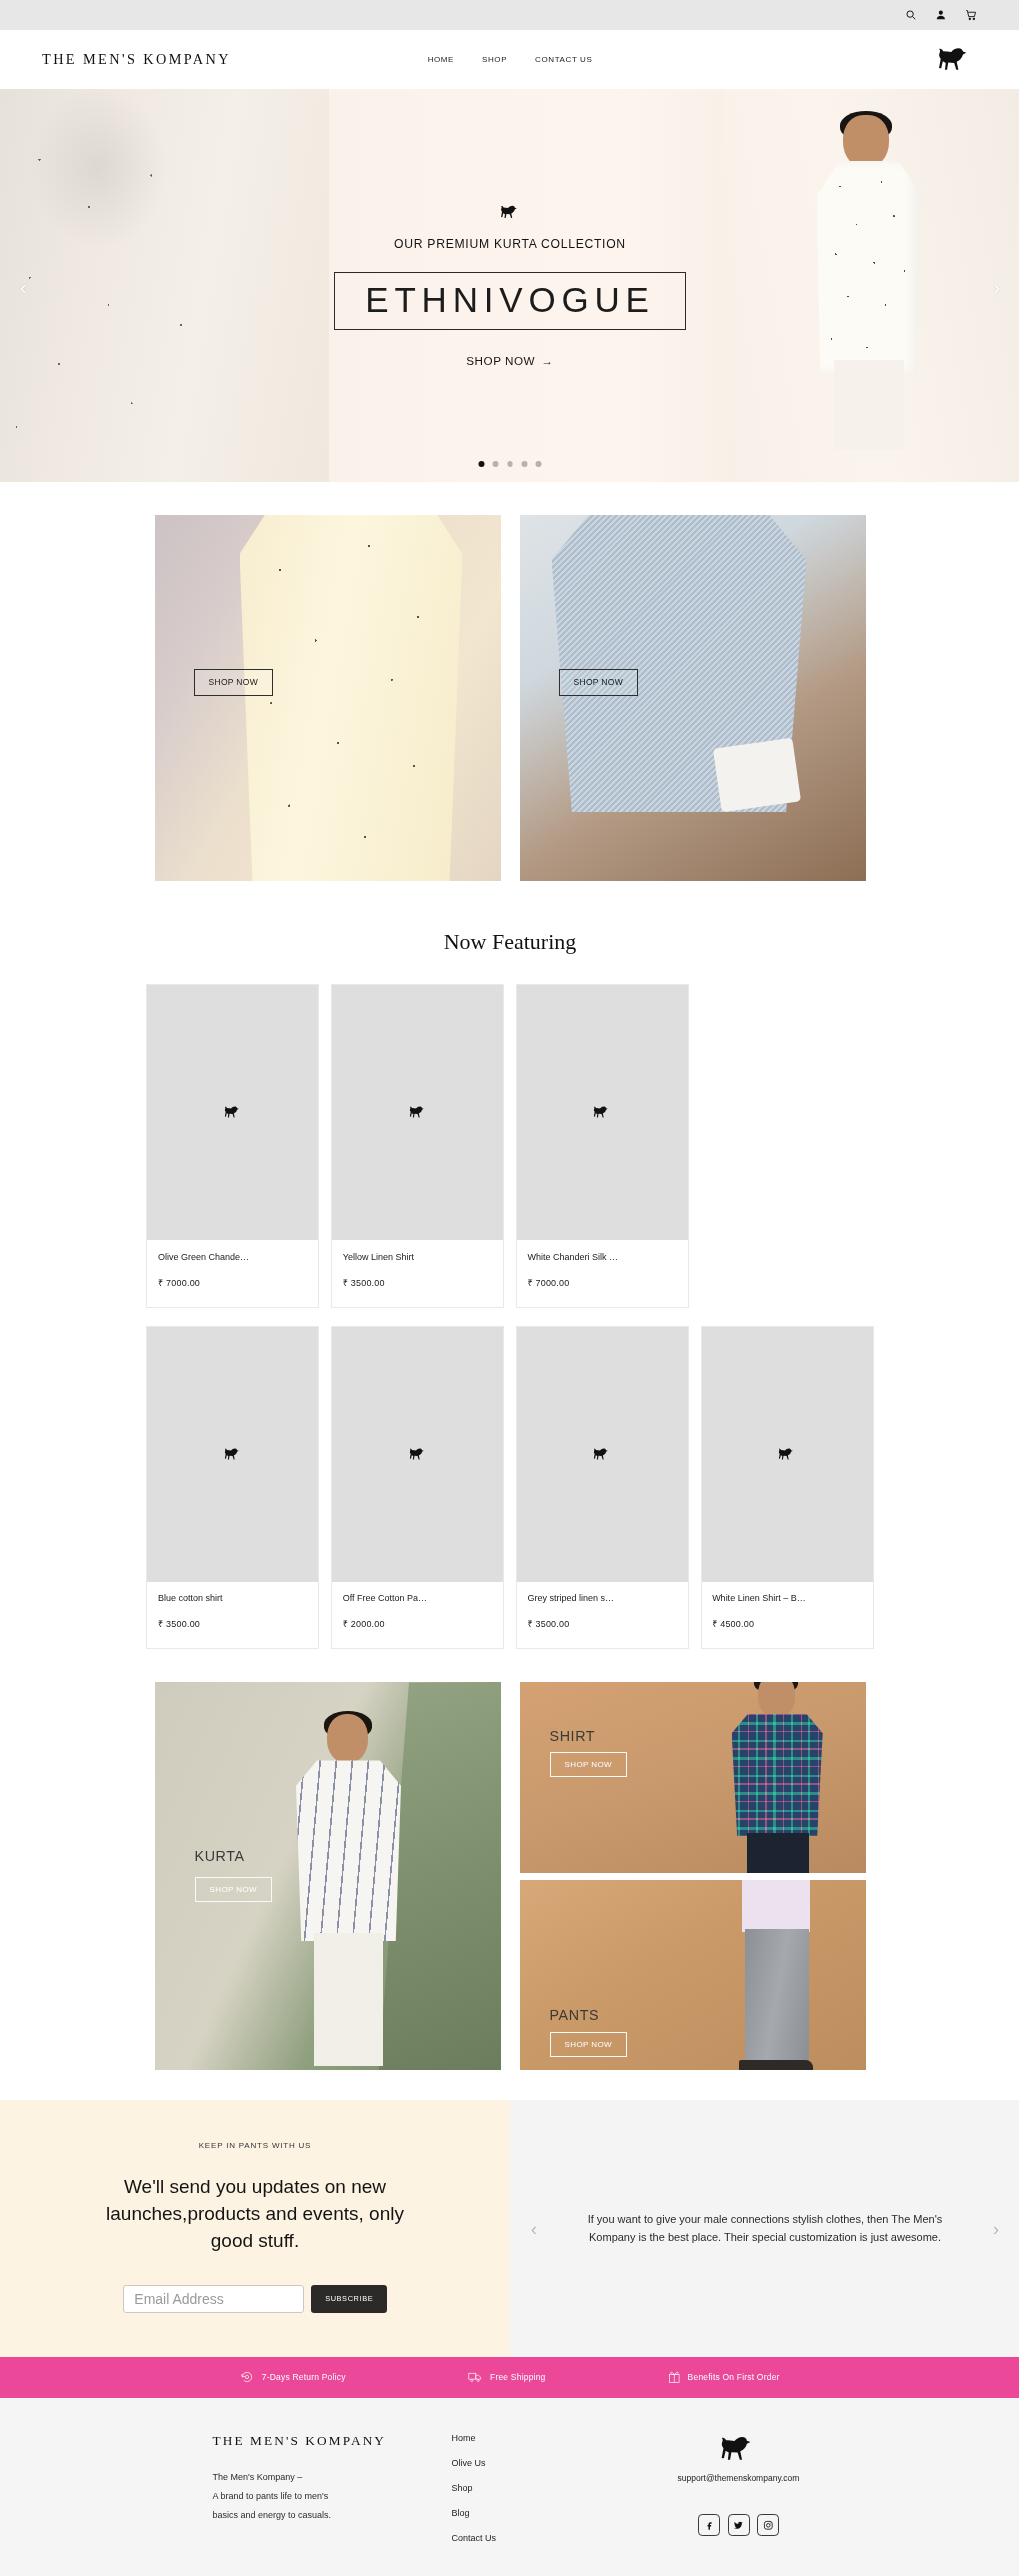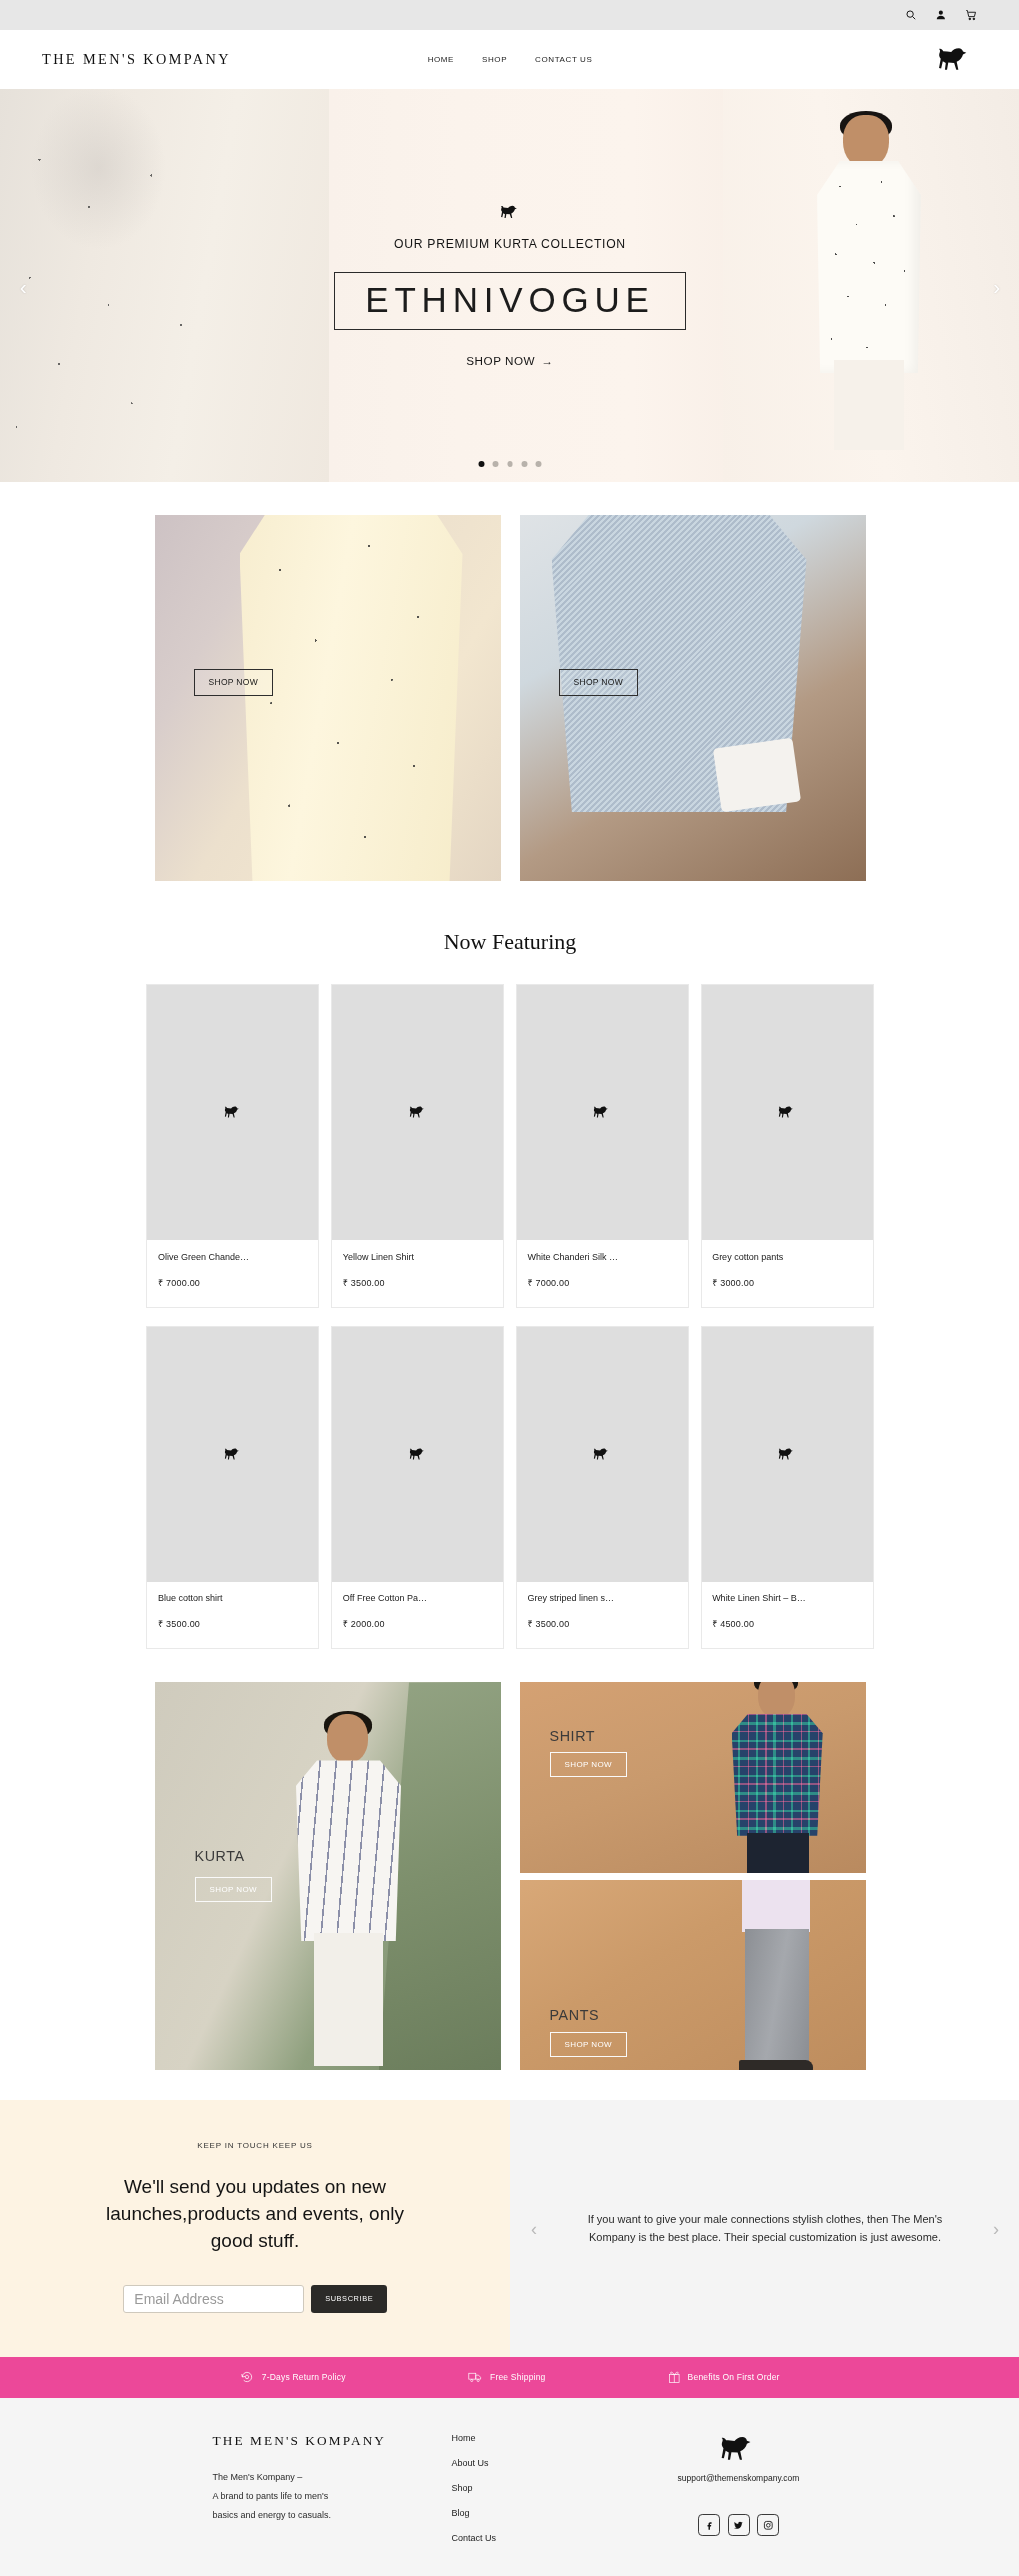--- a/index.html
+++ b/index.html
@@ -509,31 +509,20 @@
       <div class="card-img">
         <svg class="bull" width="22" height="15" viewBox="0 0 100 70">
             <path d="M22 14c-2-5-7-7-10-5 2 1 3 4 2 7-3 6-2 12 2 16l-4 22 5 1 4-17 7 4-2 16h5l3-17 14 1 5 16h5l-4-19c8-3 13-9 15-17l8-4-8-3c-1-5-5-8-10-8-8 0-14 4-18 9-6-1-13-2-19-2z"></path>
           </svg>
       </div>
       <div class="card-body">
         <a class="card-title">White Chanderi Silk …</a>
         <div class="card-price">₹ 7000.00</div>
       </div>
     </div>
-    <div class="card">
-      <div class="card-img">
-        <svg class="bull" width="22" height="15" viewBox="0 0 100 70">
-            <path d="M22 14c-2-5-7-7-10-5 2 1 3 4 2 7-3 6-2 12 2 16l-4 22 5 1 4-17 7 4-2 16h5l3-17 14 1 5 16h5l-4-19c8-3 13-9 15-17l8-4-8-3c-1-5-5-8-10-8-8 0-14 4-18 9-6-1-13-2-19-2z"></path>
-          </svg>
-      </div>
-      <div class="card-body">
-        <a class="card-title">Grey cotton pants</a>
-        <div class="card-price">₹ 3000.00</div>
-      </div>
-    </div>
   </div>
 
   <div class="grid">
     <div class="card">
       <div class="card-img">
         <svg class="bull" width="22" height="15" viewBox="0 0 100 70">
             <path d="M22 14c-2-5-7-7-10-5 2 1 3 4 2 7-3 6-2 12 2 16l-4 22 5 1 4-17 7 4-2 16h5l3-17 14 1 5 16h5l-4-19c8-3 13-9 15-17l8-4-8-3c-1-5-5-8-10-8-8 0-14 4-18 9-6-1-13-2-19-2z"></path>
           </svg>
       </div>
       <div class="card-body">
@@ -606,21 +595,21 @@
             <div class="shoe"></div>
           </div>
         <div class="cat-label">PANTS</div>
         <button class="cat-btn">SHOP NOW</button>
       </div>
     </div>
   </div>
 
   <div class="mid">
     <div class="news">
-      <div class="news-kicker">KEEP IN TOUCH KEEP US</div>
+      <div class="news-kicker">KEEP IN PANTS WITH US</div>
       <h3 class="news-head">We'll send you updates on new launches,products and events, only good stuff.</h3>
       <div class="news-form">
         <input class="news-input" type="text" placeholder="Email Address" style="">
         <button class="news-btn">SUBSCRIBE</button>
       </div>
     </div>
     <div class="testi">
       <div class="testi-arrow l">‹</div>
       <p class="testi-text">If you want to give your male connections stylish clothes, then The Men's Kompany is the best place. Their special customization is just awesome.</p>
       <div class="testi-arrow r">›</div>
@@ -666,21 +655,21 @@
       <div class="f-brand">THE MEN'S KOMPANY</div>
       <div class="f-desc">
         <div>The Men's Kompany –</div>
         <div>A brand to pants life to men's</div>
         <div>basics and energy to casuals.</div>
       </div>
     </div>
 
     <div class="fcol-nav">
       <a>Home</a>
-      <a>About Us</a>
+      <a>Olive Us</a>
       <a>Shop</a>
       <a>Blog</a>
       <a>Contact Us</a>
     </div>
 
 
     <div class="fcol-social">
       <div class="f-logo">
         <svg class="bull" width="47" height="31" viewBox="0 0 100 70">
           <path d="M22 14c-2-5-7-7-10-5 2 1 3 4 2 7-3 6-2 12 2 16l-4 22 5 1 4-17 7 4-2 16h5l3-17 14 1 5 16h5l-4-19c8-3 13-9 15-17l8-4-8-3c-1-5-5-8-10-8-8 0-14 4-18 9-6-1-13-2-19-2z"></path>

